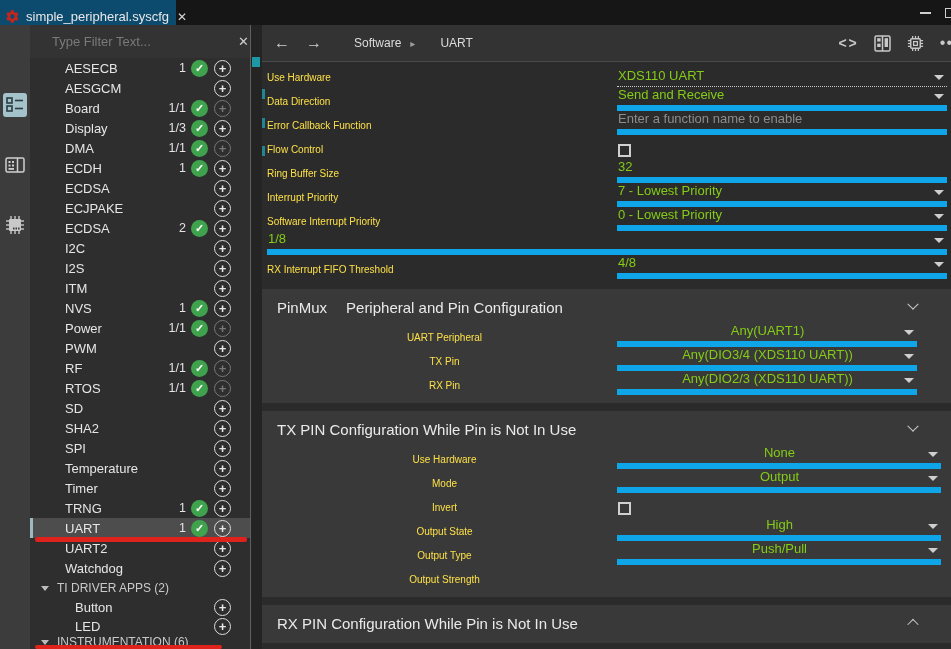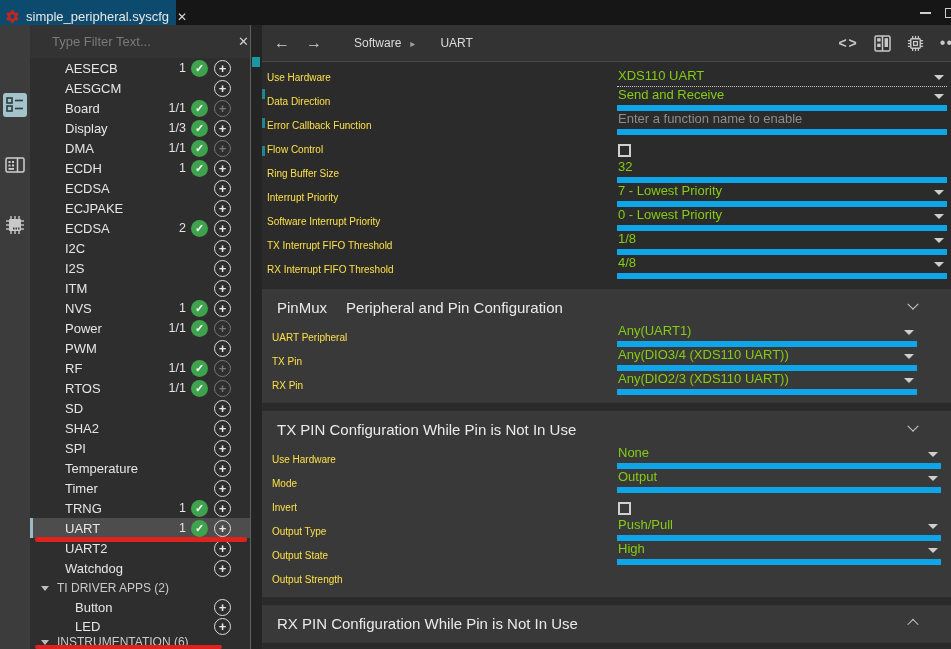--- a/index.html
+++ b/index.html
@@ -79,21 +79,21 @@
   .dd-arrow { position:absolute; right:3px; bottom:6px; width:0; height:0; border-left:5px solid transparent; border-right:5px solid transparent; border-top:5px solid #cfcfcf; }
   .cbwrap { position:absolute; left:1px; bottom:4px; }
   .cb { display:block; width:13px; height:13px; border:2px solid #d0d0d0; background:transparent; cursor:pointer; }
 
   .card { background:#393939; margin-top:8px; padding-bottom:6px; }
   .card-head { height:36px; display:flex; align-items:center; padding:0 34px 0 15px; cursor:pointer; }
   .card-title { font-size:15px; color:#eaeaea; white-space:nowrap; }
   .card-sub { font-size:15px; color:#eaeaea; margin-left:19px; white-space:nowrap; }
   .chev { margin-left:auto; width:8px; height:8px; border-right:1.6px solid #c9c9c9; border-bottom:1.6px solid #c9c9c9; transform:rotate(45deg) translate(-2px,-2px); }
   .card.collapsed .chev { transform:rotate(-135deg) translate(-1px,-1px); }
-  .card .row { padding:0 10px; }
+  .card .row { padding:0 10px;text-align:center; }
   .card .row-label { width:345px; }
   .card.pinmux .row { padding-right:34px; }
   .card.head-only { padding-bottom:2px; }
 </style>
 </head>
 <body>
 
 <div class="stage">
 
   <div class="titlebar">
@@ -518,21 +518,20 @@
                 <div class="dd"><span class="val">7 - Lowest Priority</span><span class="dd-arrow"></span></div>
               </div>
   </div>
             <div class="row">
     <span class="row-label">Software Interrupt Priority</span>
     <div class="field">
                 <div class="dd"><span class="val">0 - Lowest Priority</span><span class="dd-arrow"></span></div>
               </div>
   </div>
             <div class="row">
-    <span class="row-label">TX Interrupt FIFO Threshold</span>
     <div class="field">
                 <div class="dd"><span class="val">1/8</span><span class="dd-arrow"></span></div>
               </div>
   </div>
             <div class="row">
     <span class="row-label">RX Interrupt FIFO Threshold</span>
     <div class="field">
                 <div class="dd"><span class="val">4/8</span><span class="dd-arrow"></span></div>
               </div>
   </div>
@@ -585,29 +584,29 @@
   </div>
               <div class="row">
     <span class="row-label">Invert</span>
     <div class="field">
                   <div class="cbwrap">
                     <span class="cb"></span>
                   </div>
                 </div>
   </div>
               <div class="row">
+    <span class="row-label">Output State</span>
+    <div class="field">
+                  <div class="dd"><span class="val">High</span><span class="dd-arrow"></span></div>
+                </div>
+  </div>
+              <div class="row">
     <span class="row-label">Output Type</span>
     <div class="field">
                   <div class="dd"><span class="val">Push/Pull</span><span class="dd-arrow"></span></div>
-                </div>
-  </div>
-              <div class="row">
-    <span class="row-label">Output State</span>
-    <div class="field">
-                  <div class="dd"><span class="val">High</span><span class="dd-arrow"></span></div>
                 </div>
   </div>
               <div class="row">
     <span class="row-label">Output Strength</span>
   </div>
             </div>
   </section>
           <section class="card collapsed head-only">
     <div class="card-head">
       <span class="card-title">RX PIN Configuration While Pin is Not In Use</span>

